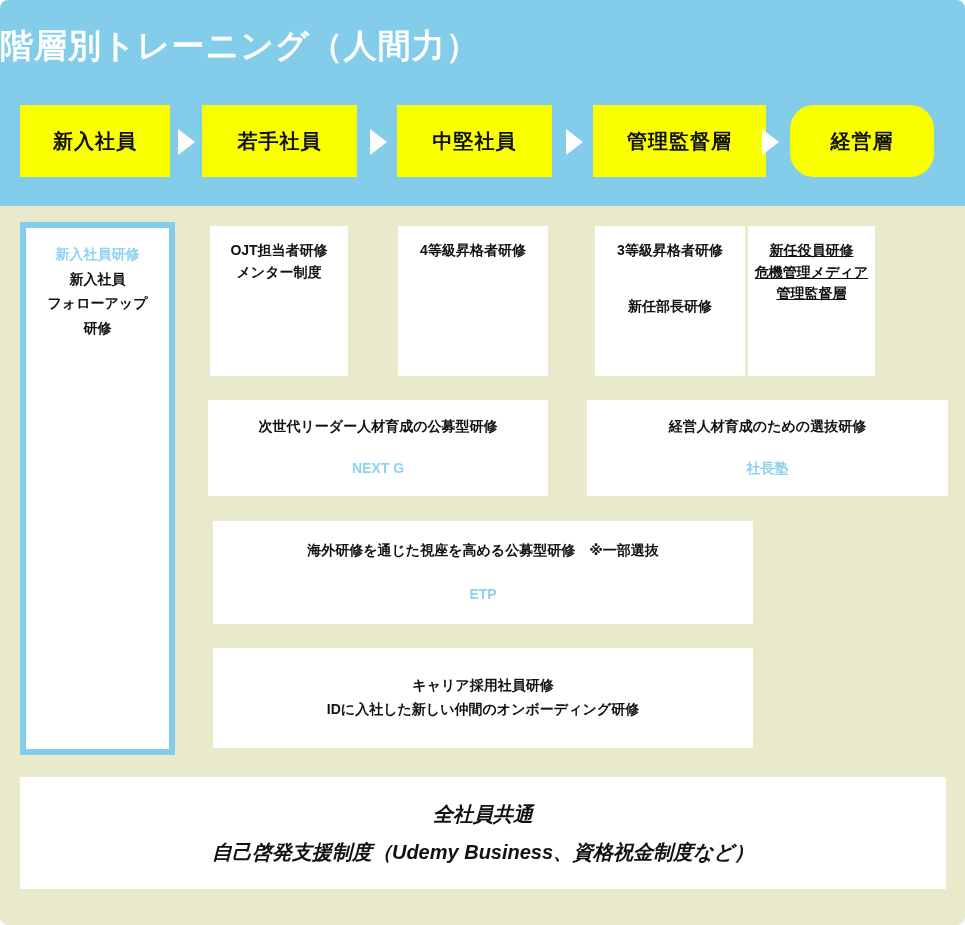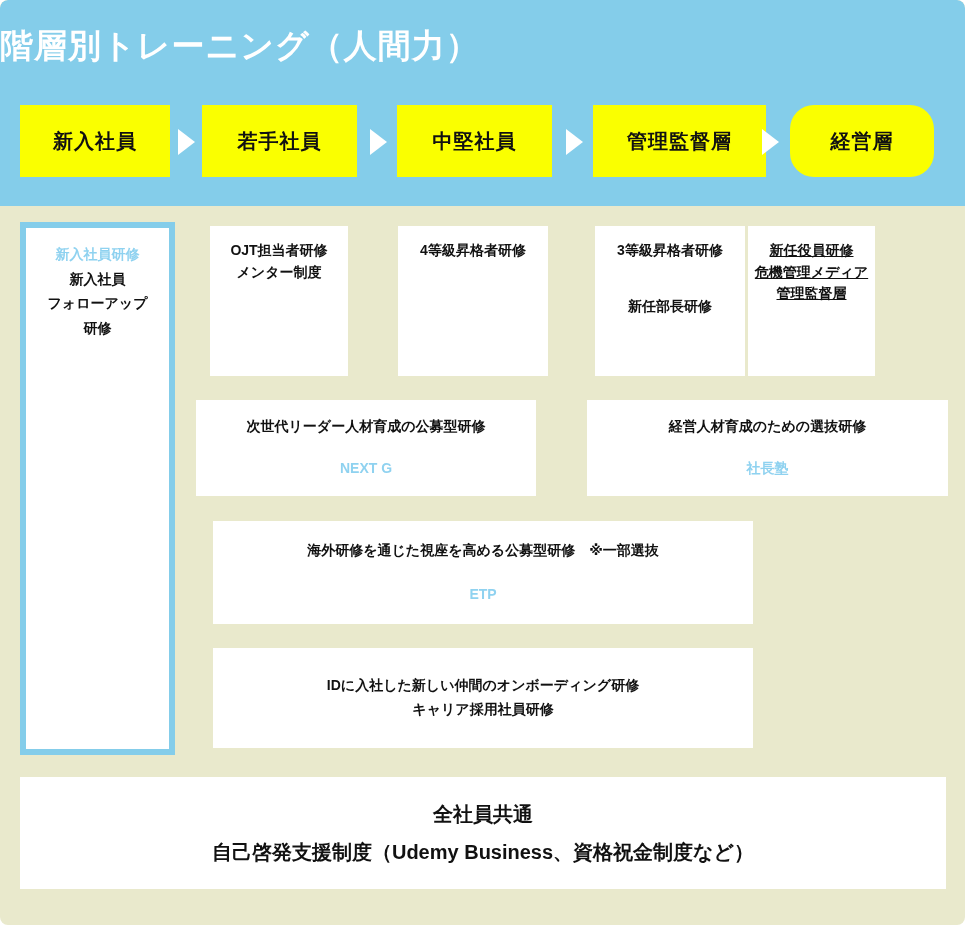--- a/index.html
+++ b/index.html
@@ -134,21 +134,21 @@
 
   
   .r1 { top: 226px; height: 150px; padding-top: 14px; }
   .r1.c1 { left: 210px; width: 138px; }
   .r1.c2 { left: 398px; width: 150px; }
   .r1.c3 { left: 595px; width: 150px; gap: 34px; }
   .r1.c4 { left: 748px; width: 127px; text-decoration: underline; }
 
   
   .r2 { top: 400px; height: 96px; justify-content: center; }
-  .r2.left  { left: 196px; width: 340px; }
+  .r2.left  { left: 208px; width: 340px; }
   .r2.right { left: 587px; width: 361px; }
 
   
   .r3 { left: 213px; top: 521px; width: 540px; height: 103px; justify-content: center; }
 
   
   .r4 { left: 213px; top: 648px; width: 540px; height: 100px; justify-content: center; }
 
   
   .banner {
@@ -161,20 +161,21 @@
     align-items: center;
     justify-content: center;
     color: #111111;
   }
   .banner .line {
     font-size: 20px;
     font-weight: 700;
     line-height: 1.9;
     text-align: left;
     white-space: nowrap;
+    font-style: italic;
   }
 </style>
 </head>
 <body>
 
 <div class="page">
 
   <div class="header">
     <div class="header-title">階層別トレーニング（人間力）</div>
 
@@ -233,22 +234,22 @@
     <div class="line">経営人材育成のための選抜研修</div>
     <div class="line accent">社長塾</div>
   </div>
 
   <div class="card r3">
     <div class="line big">海外研修を通じた視座を高める公募型研修　※一部選抜</div>
     <div class="line big accent">ETP</div>
   </div>
 
   <div class="card r4">
+    <div class="line big">キャリア採用社員研修</div>
     <div class="line big">IDに入社した新しい仲間のオンボーディング研修</div>
-    <div class="line big">キャリア採用社員研修</div>
   </div>
 
   <div class="banner">
     <div class="line">全社員共通</div>
     <div class="line">自己啓発支援制度（Udemy Business、資格祝金制度など）</div>
   </div>
 
 </div>
 
 </body></html>

